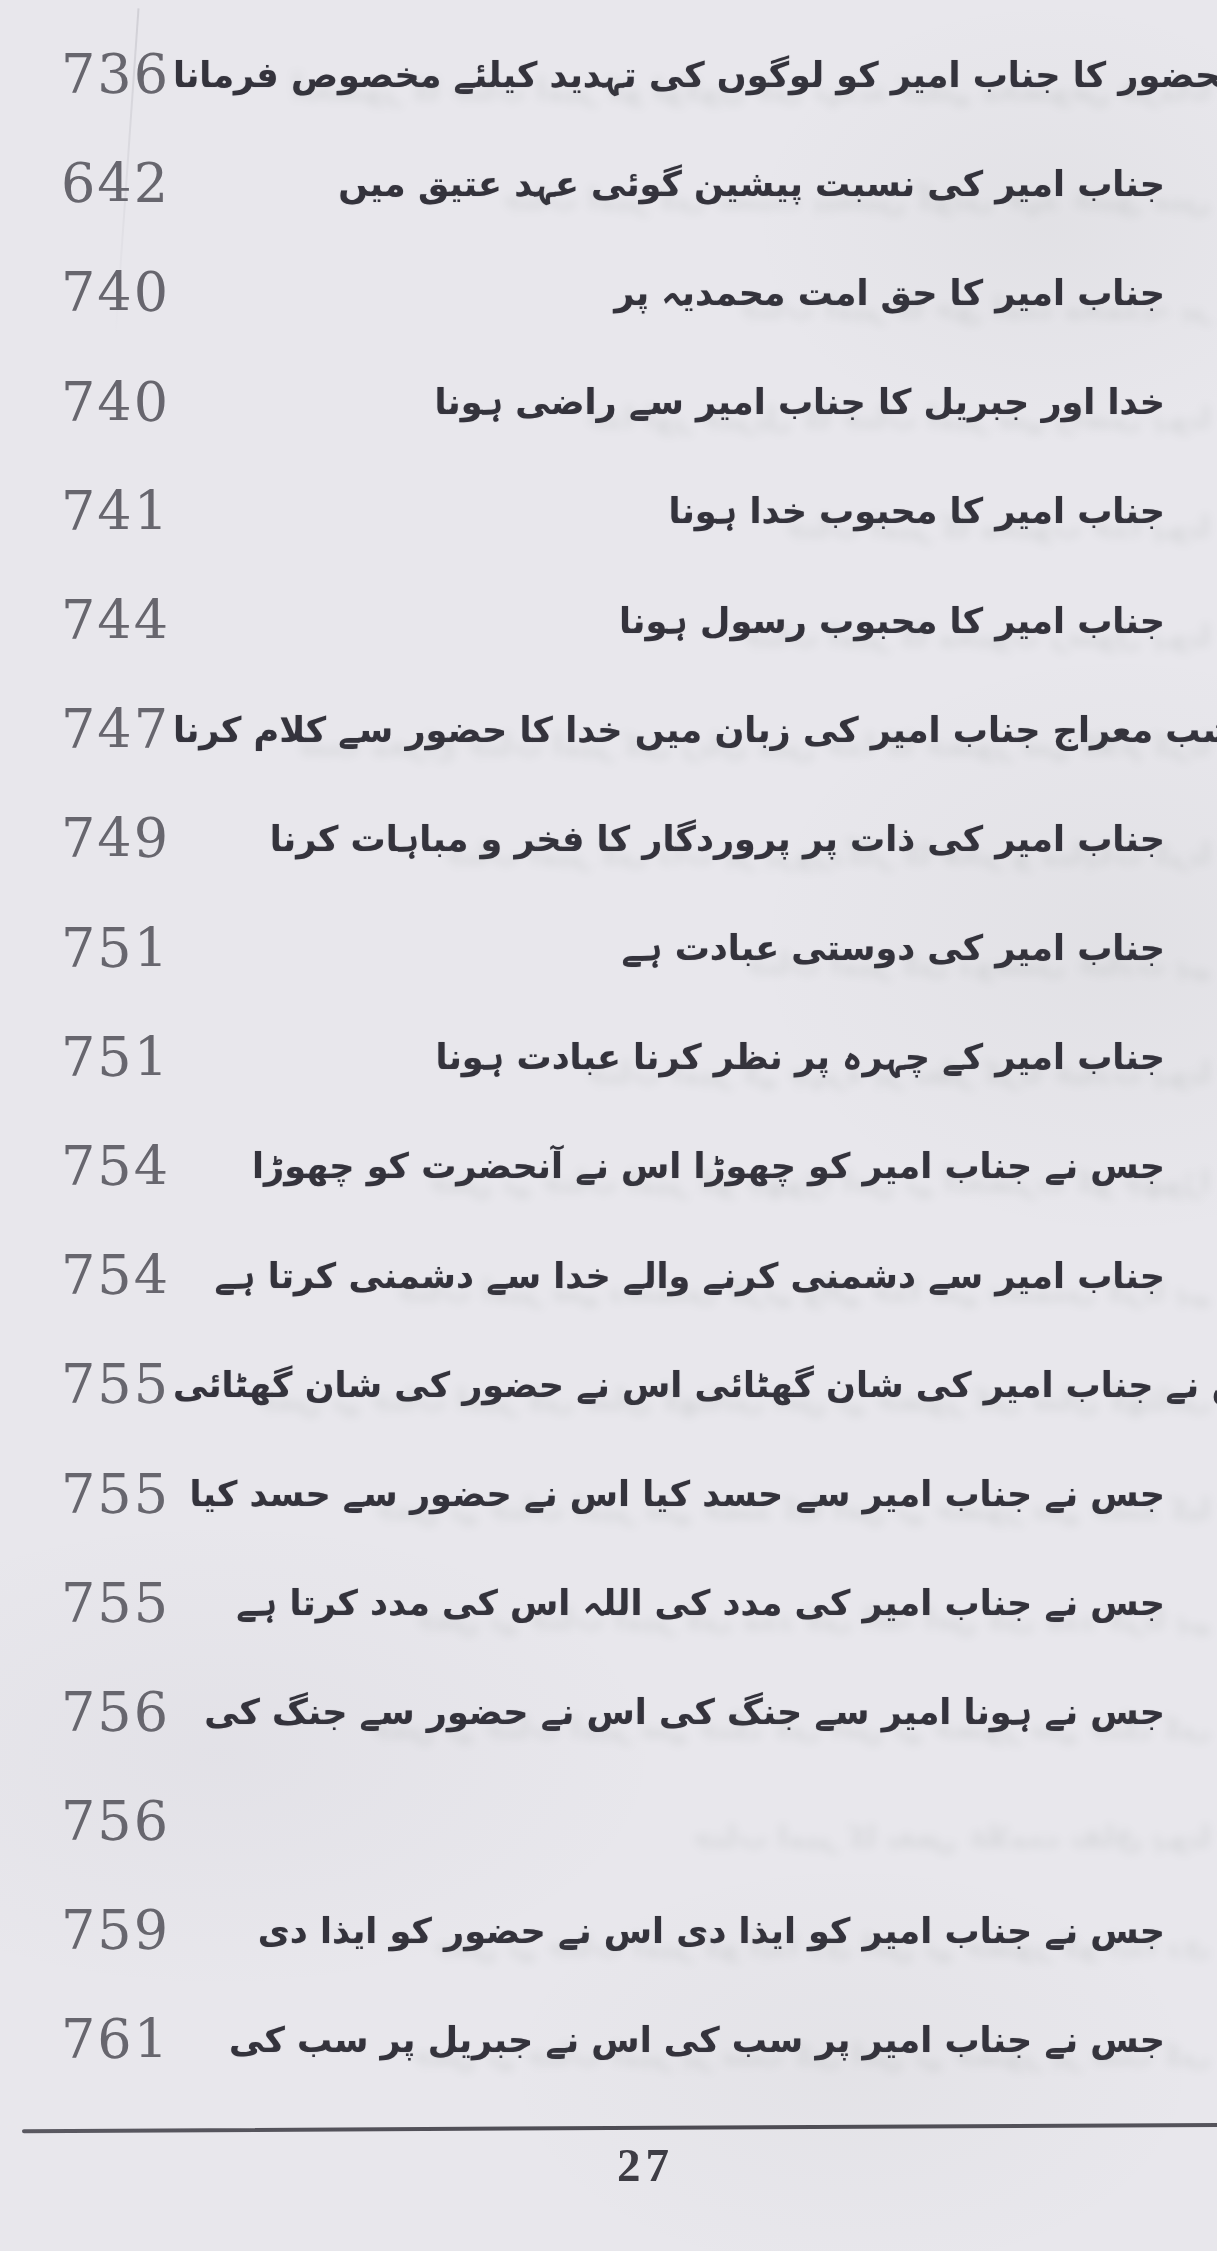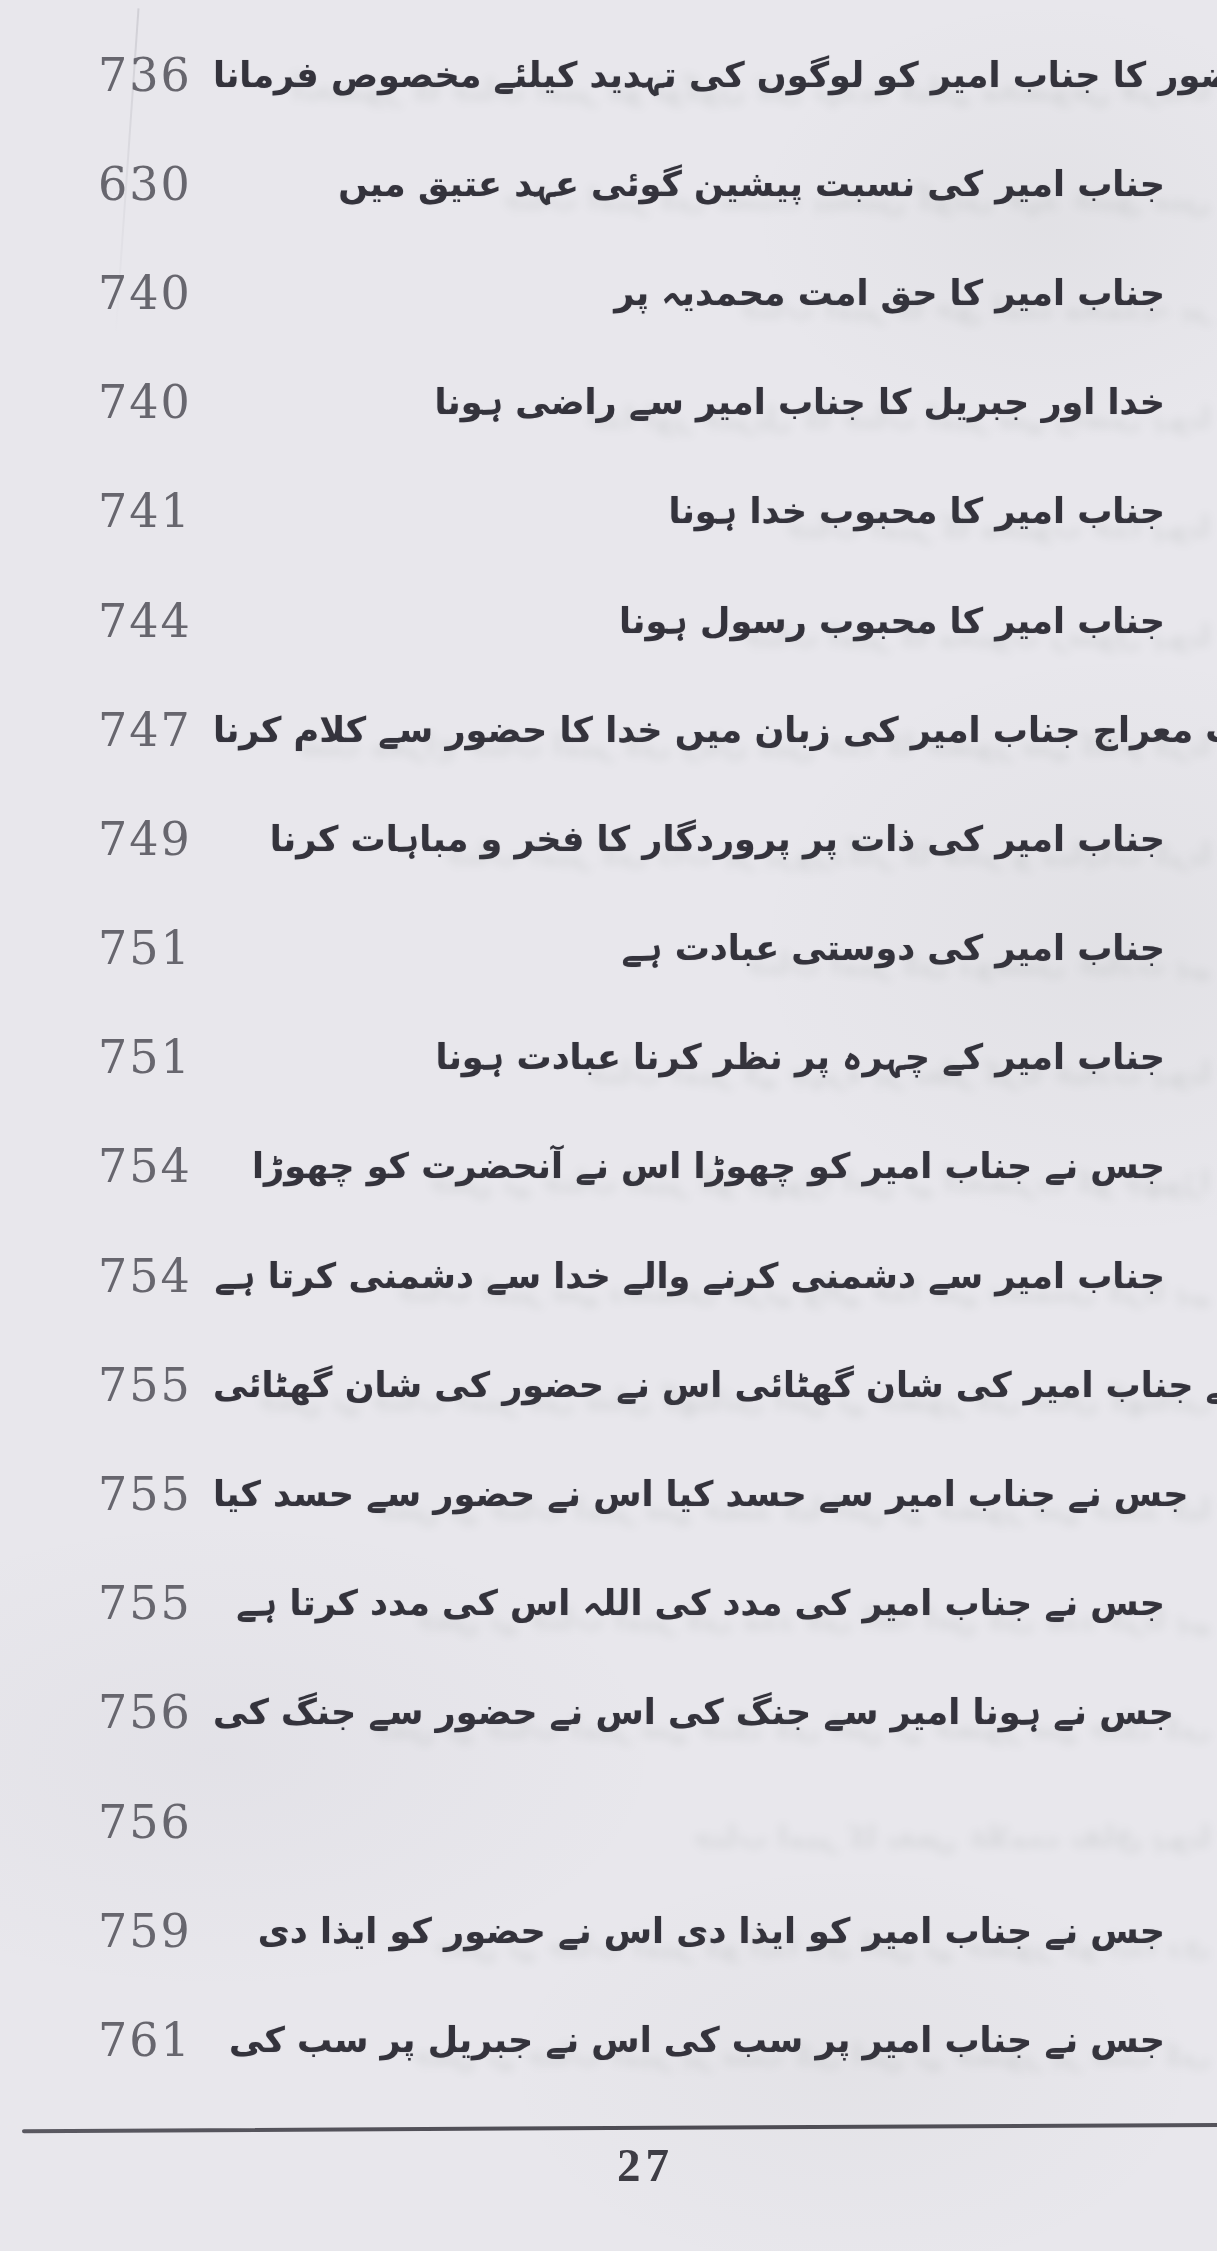--- a/index.html
+++ b/index.html
@@ -34,26 +34,27 @@
     top: 20px; left: 0; right: 0;
   }
   .row {
     position: relative;
     height: 109.2px;
     display: flex;
     align-items: center;
   }
   .pnum {
     width: 115px;
-    margin-left: 98px;
+    margin-left: 58px;
     flex: none;
     font-family: "DejaVu Serif", "Liberation Serif", serif;
-    font-size: 46px;
+    font-size: 54px;
     letter-spacing: 2px;
     color: #67666e;
+    text-align: center;
   }
   .title {
     flex: 1;
     margin-right: 52px;
     direction: rtl;
     text-align: right;
     font-size: 35px;
     font-weight: bold;
     color: #34333c;
     text-shadow: 0 0 1px rgba(52,51,60,0.35);
@@ -102,21 +103,21 @@
   <div class="crease"></div>
 
   <div class="toc" id="toc">
   <div class="row">
     <div class="pnum">736</div>
     <div class="title">آنحضور کا جناب امیر کو لوگوں کی تہدید کیلئے مخصوص فرمانا</div>
     <div class="ghost">آنحضور کا جناب امیر کو لوگوں کی تہدید کیلئے مخصوص فرمانا</div>
   </div>
 
   <div class="row">
-    <div class="pnum">630</div>
+    <div class="pnum">642</div>
     <div class="title">جناب امیر کی نسبت پیشین گوئی عہد عتیق میں</div>
     <div class="ghost">جناب امیر کی نسبت پیشین گوئی عہد عتیق میں</div>
   </div>
 
   <div class="row">
     <div class="pnum">740</div>
     <div class="title">جناب امیر کا حق امت محمدیہ پر</div>
     <div class="ghost">جناب امیر کا حق امت محمدیہ پر</div>
   </div>
 

